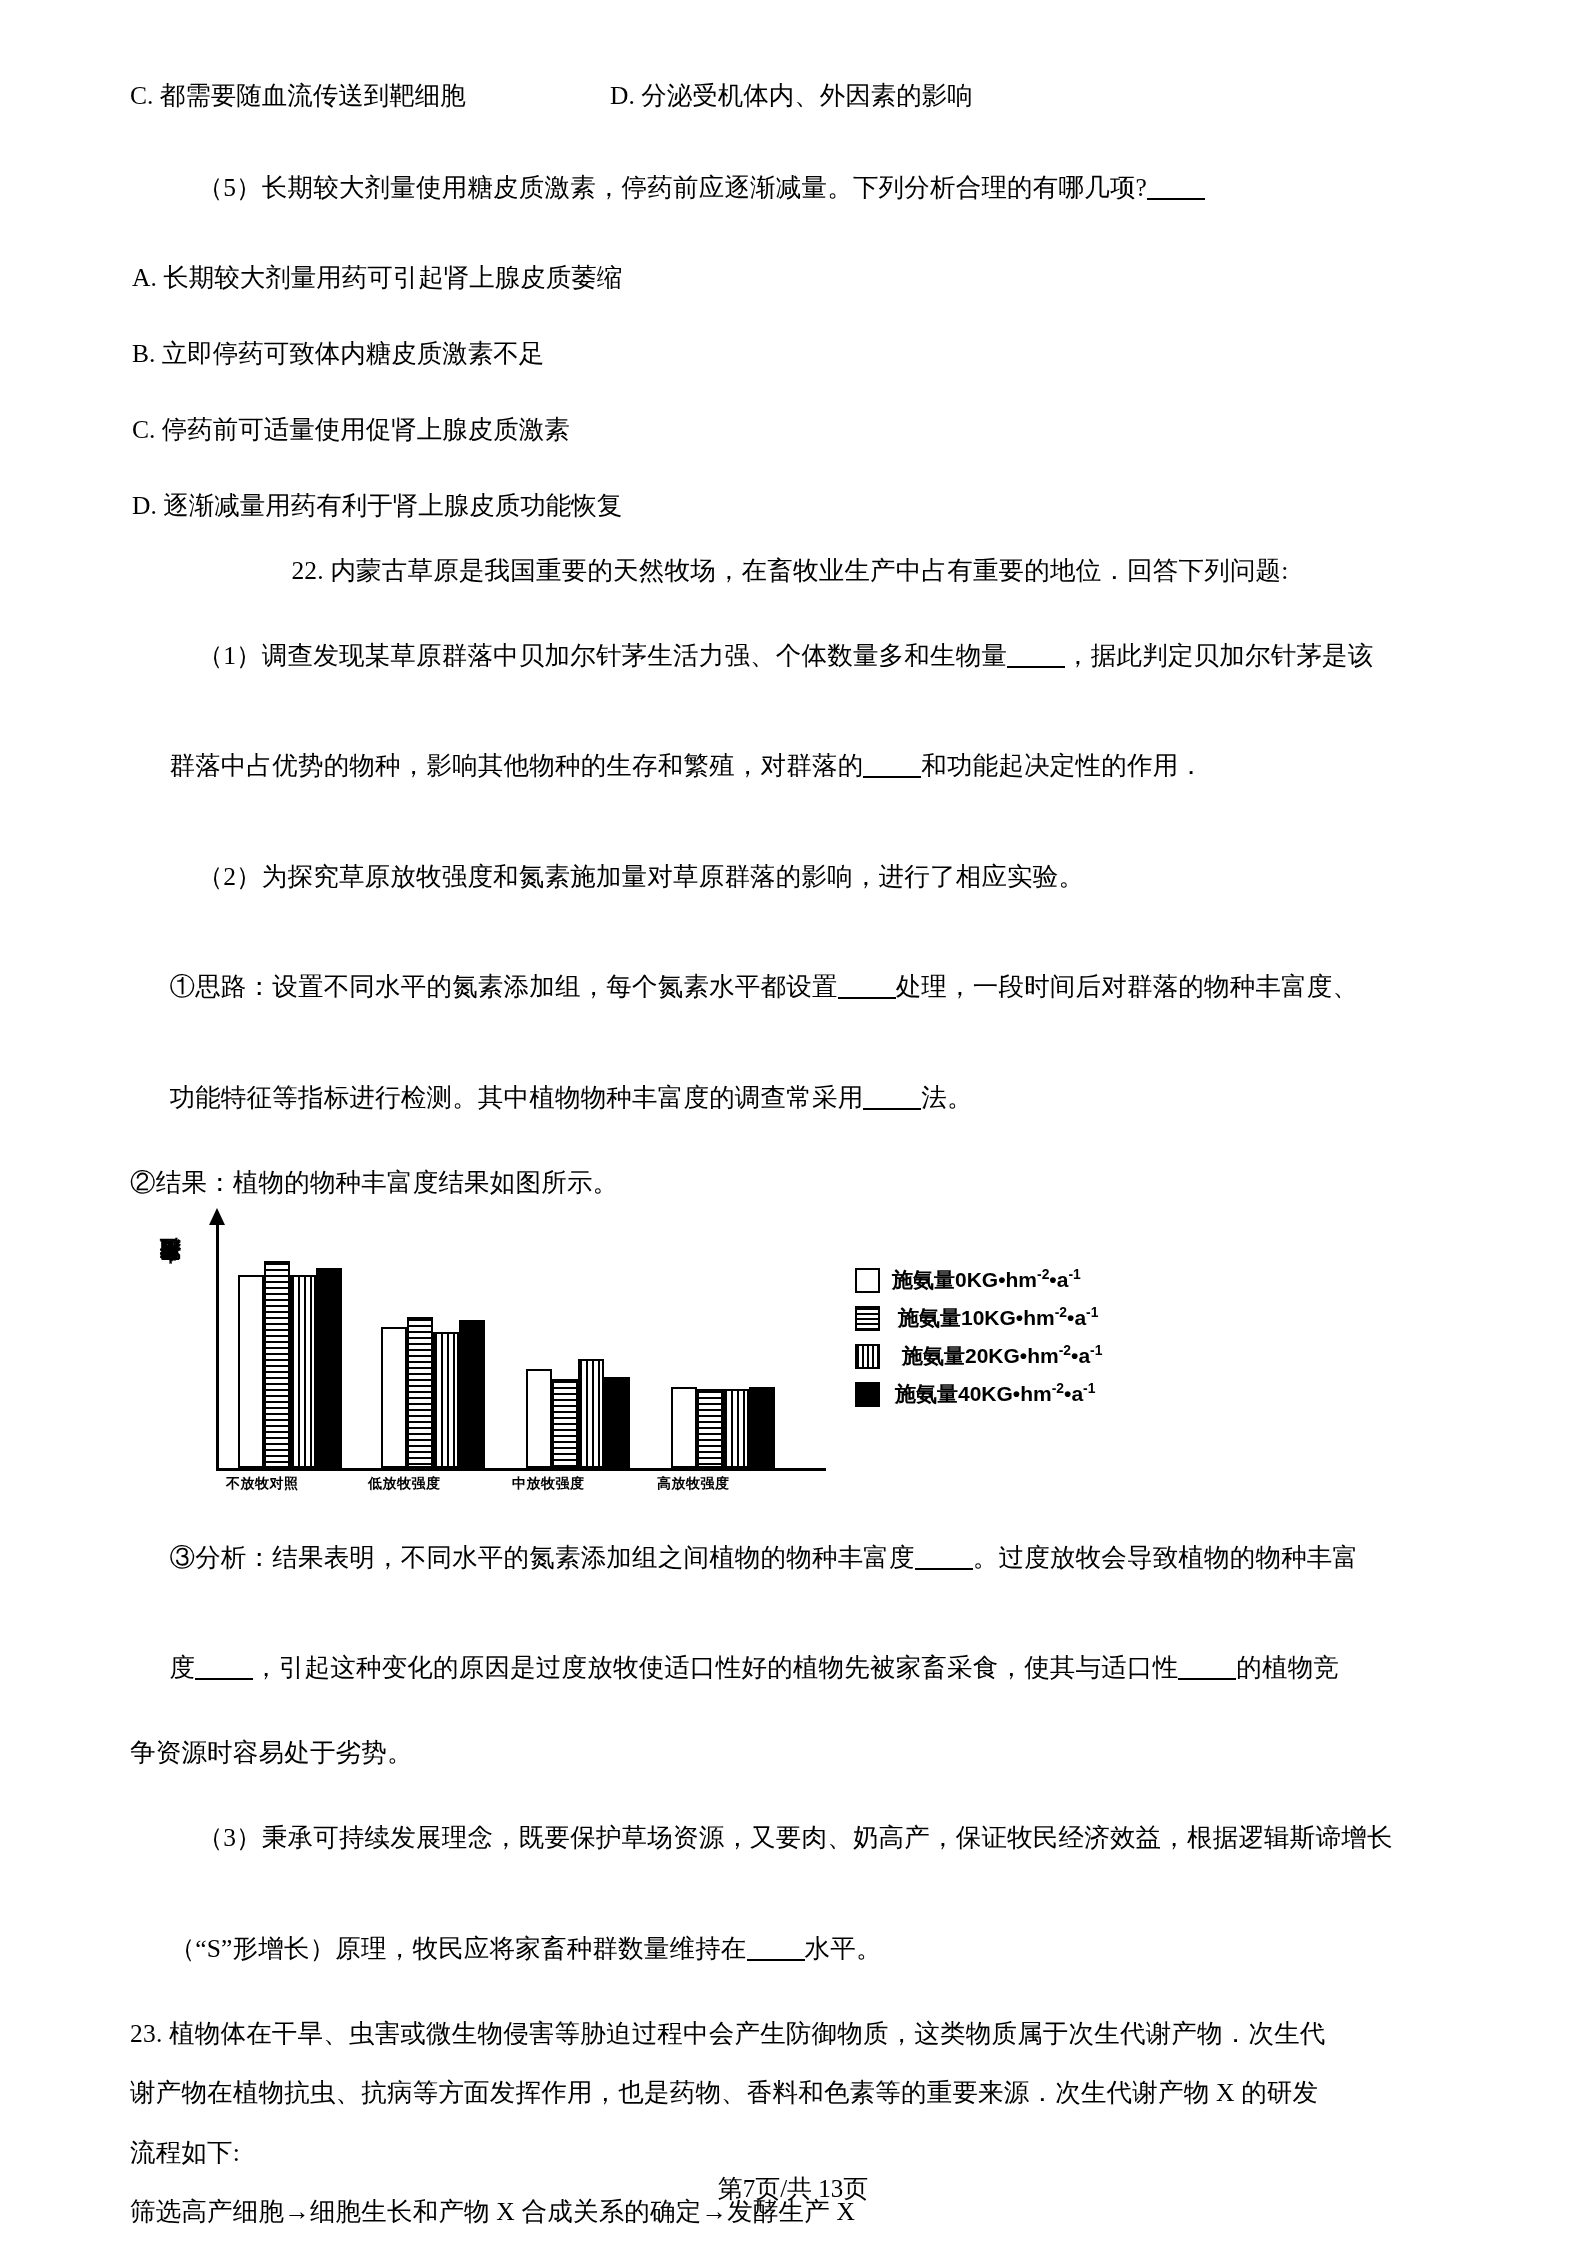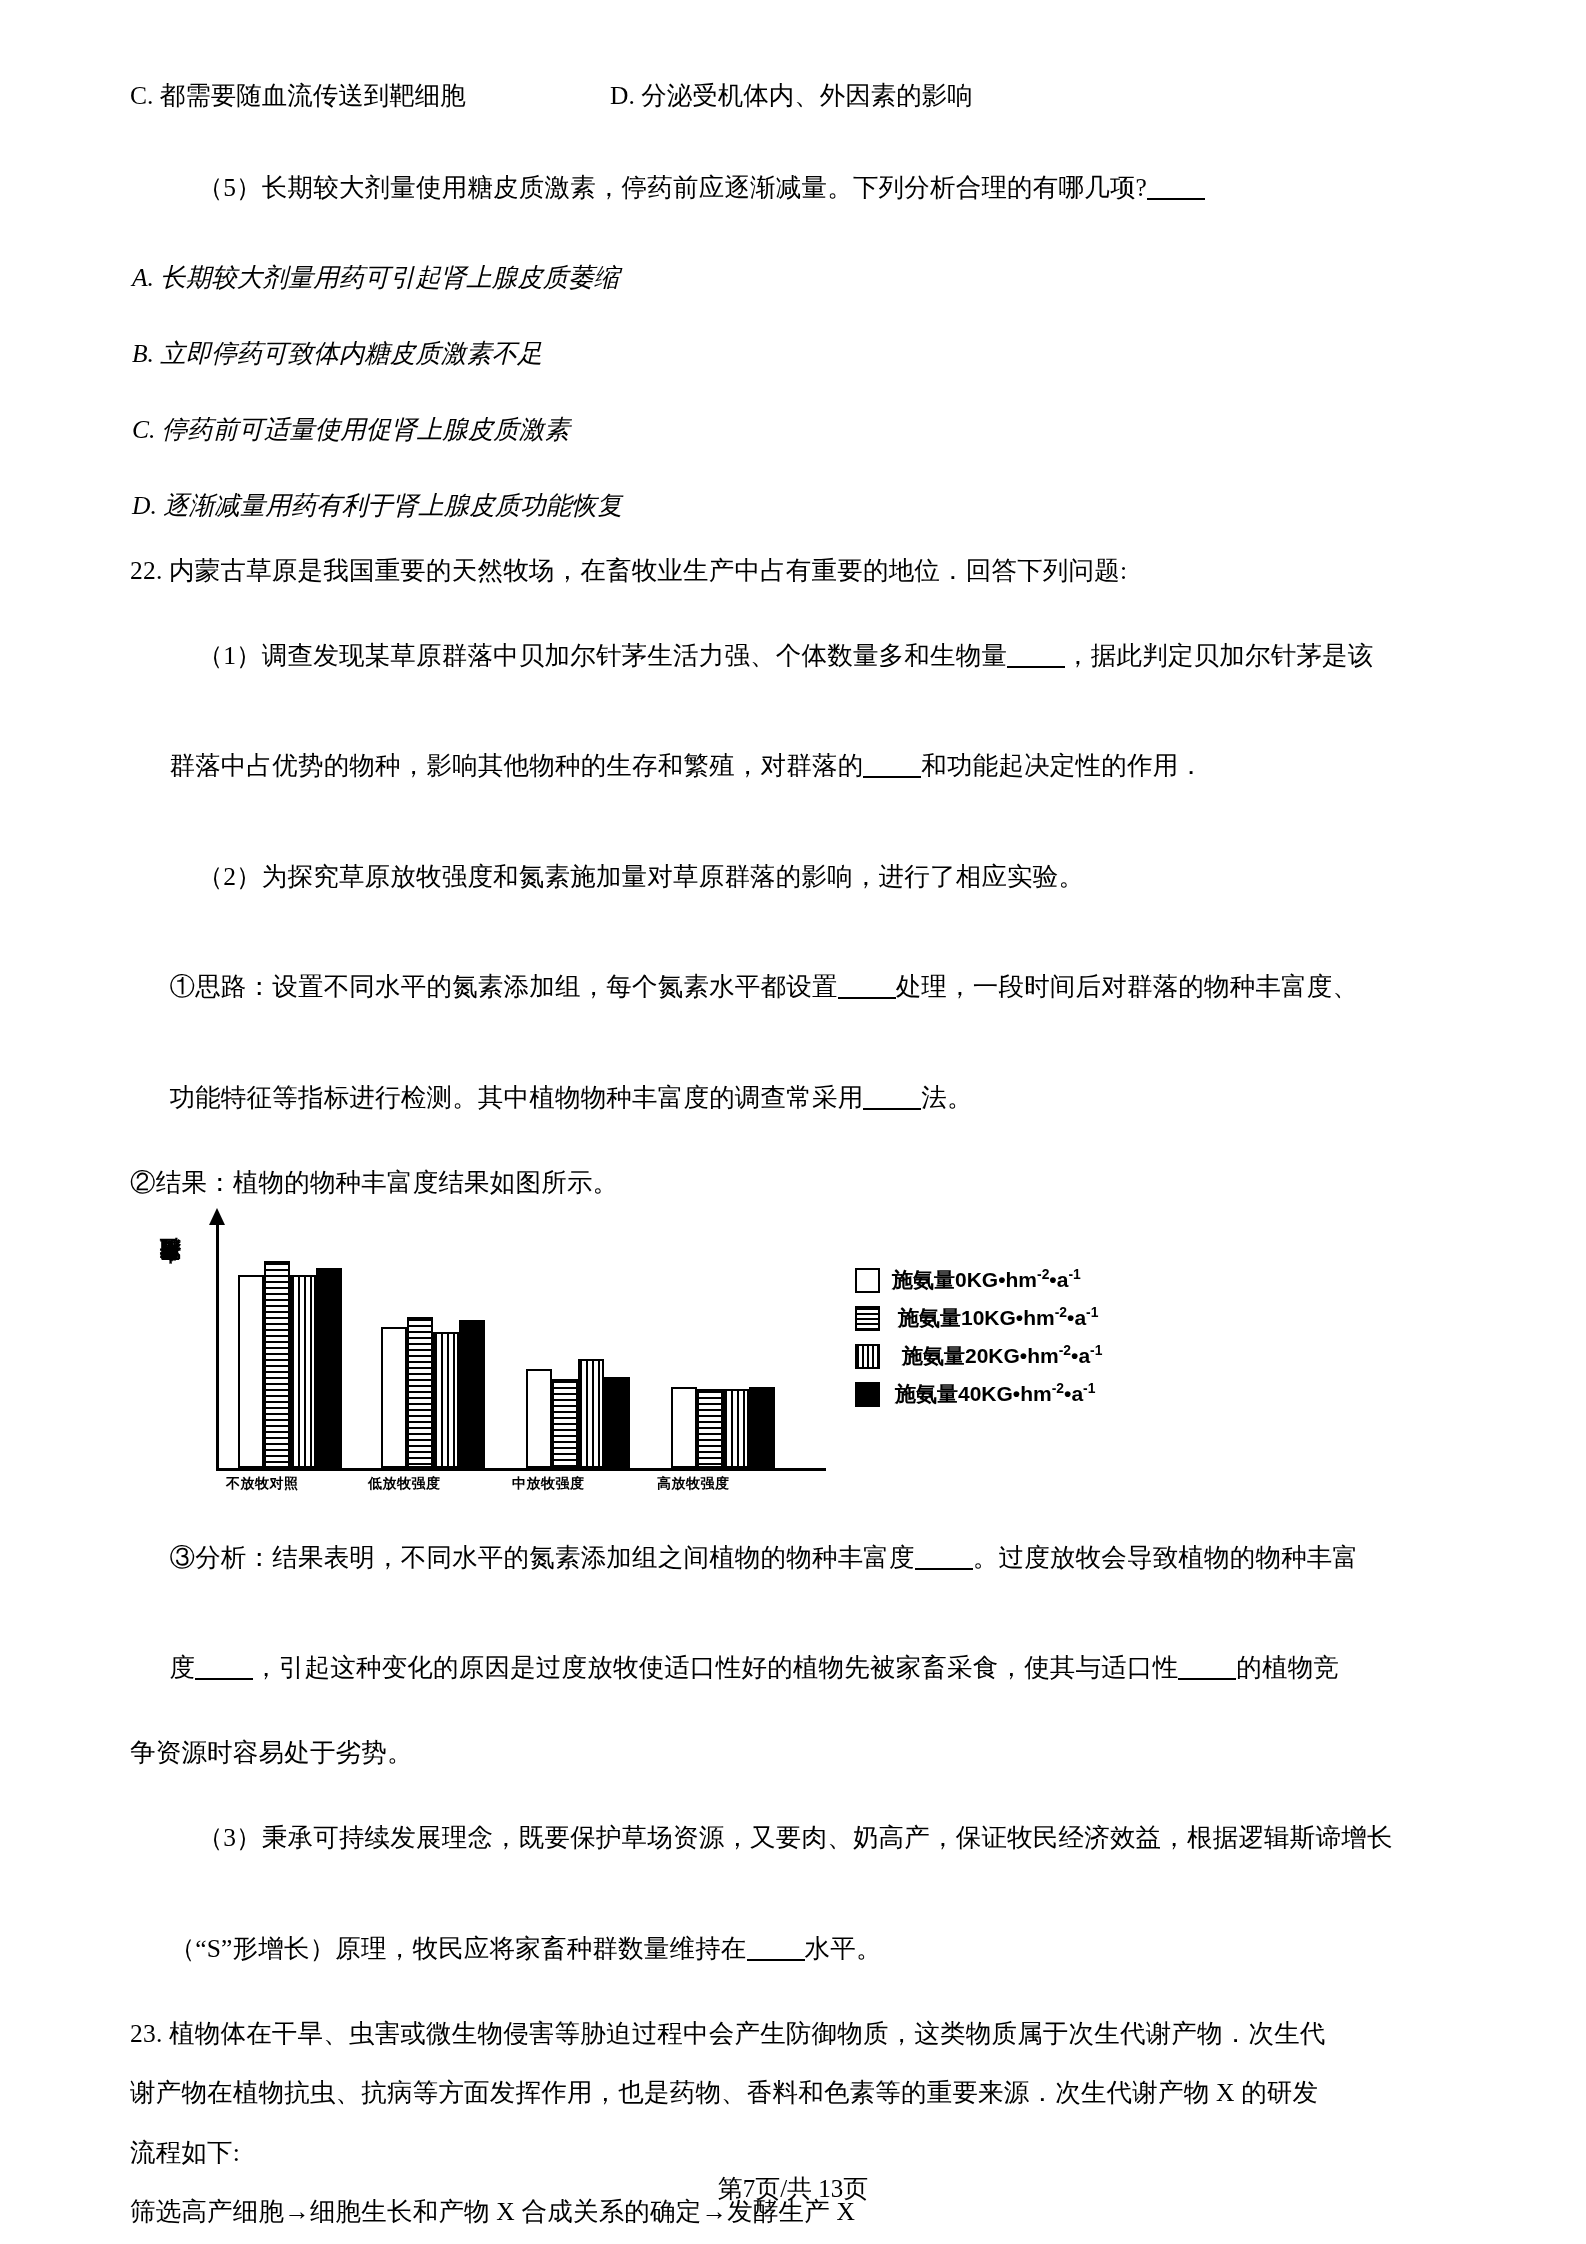--- a/index.html
+++ b/index.html
@@ -49,21 +49,20 @@
     font-size: 25.5px;
     margin-bottom: 36px;
   }
   .opt-row .col-a { width: 480px; flex: 0 0 480px; }
   .opt-row .col-b { flex: 1 1 auto; }
 
   .opt-line {
     font-size: 25.5px;
     margin-bottom: 41px;
     padding-left: 2px;
-    font-style: italic;
   }
 
   .indent {
     padding-left: 28px;
   }
 
   .blank {
     display: inline-block;
     min-width: 58px;
     border-bottom: 2px solid #000;
@@ -234,21 +233,21 @@
 
     <div class="line para">
       <span class="indent">（5）长期较大剂量使用糖皮质激素，停药前应逐渐减量。下列分析合理的有哪几项?</span><span class="blank"></span>
     </div>
 
     <div class="opt-line">A. 长期较大剂量用药可引起肾上腺皮质萎缩</div>
     <div class="opt-line">B. 立即停药可致体内糖皮质激素不足</div>
     <div class="opt-line">C. 停药前可适量使用促肾上腺皮质激素</div>
     <div class="opt-line">D. 逐渐减量用药有利于肾上腺皮质功能恢复</div>
 
-    <div class="line para" style="margin-top:-6px;">22. 内蒙古草原是我国重要的天然牧场，在畜牧业生产中占有重要的地位．回答下列问题:</div>
+    <div class="line para" style="margin-top:-6px;text-align:center;">22. 内蒙古草原是我国重要的天然牧场，在畜牧业生产中占有重要的地位．回答下列问题:</div>
 
     <div class="line para">
       <span class="indent">（1）调查发现某草原群落中贝加尔针茅生活力强、个体数量多和生物量</span><span class="blank"></span><span>，据此判定贝加尔针茅是该</span>
     </div>
     <div class="line para">
       <span>群落中占优势的物种，影响其他物种的生存和繁殖，对群落的</span><span class="blank"></span><span>和功能起决定性的作用．</span>
     </div>
 
     <div class="line para">
       <span class="indent">（2）为探究草原放牧强度和氮素施加量对草原群落的影响，进行了相应实验。</span>

